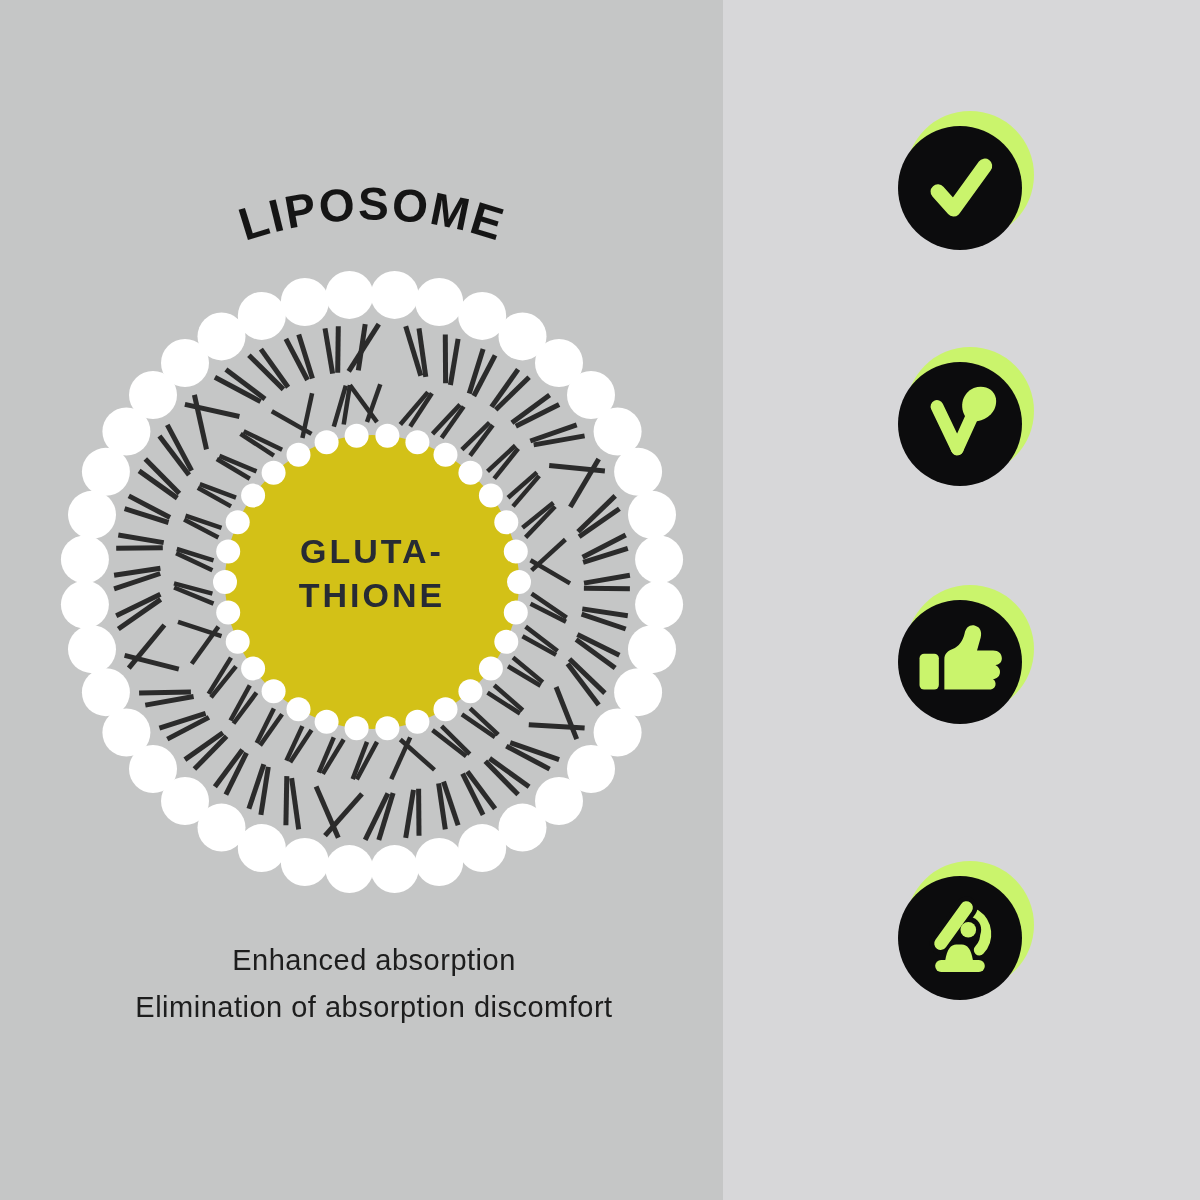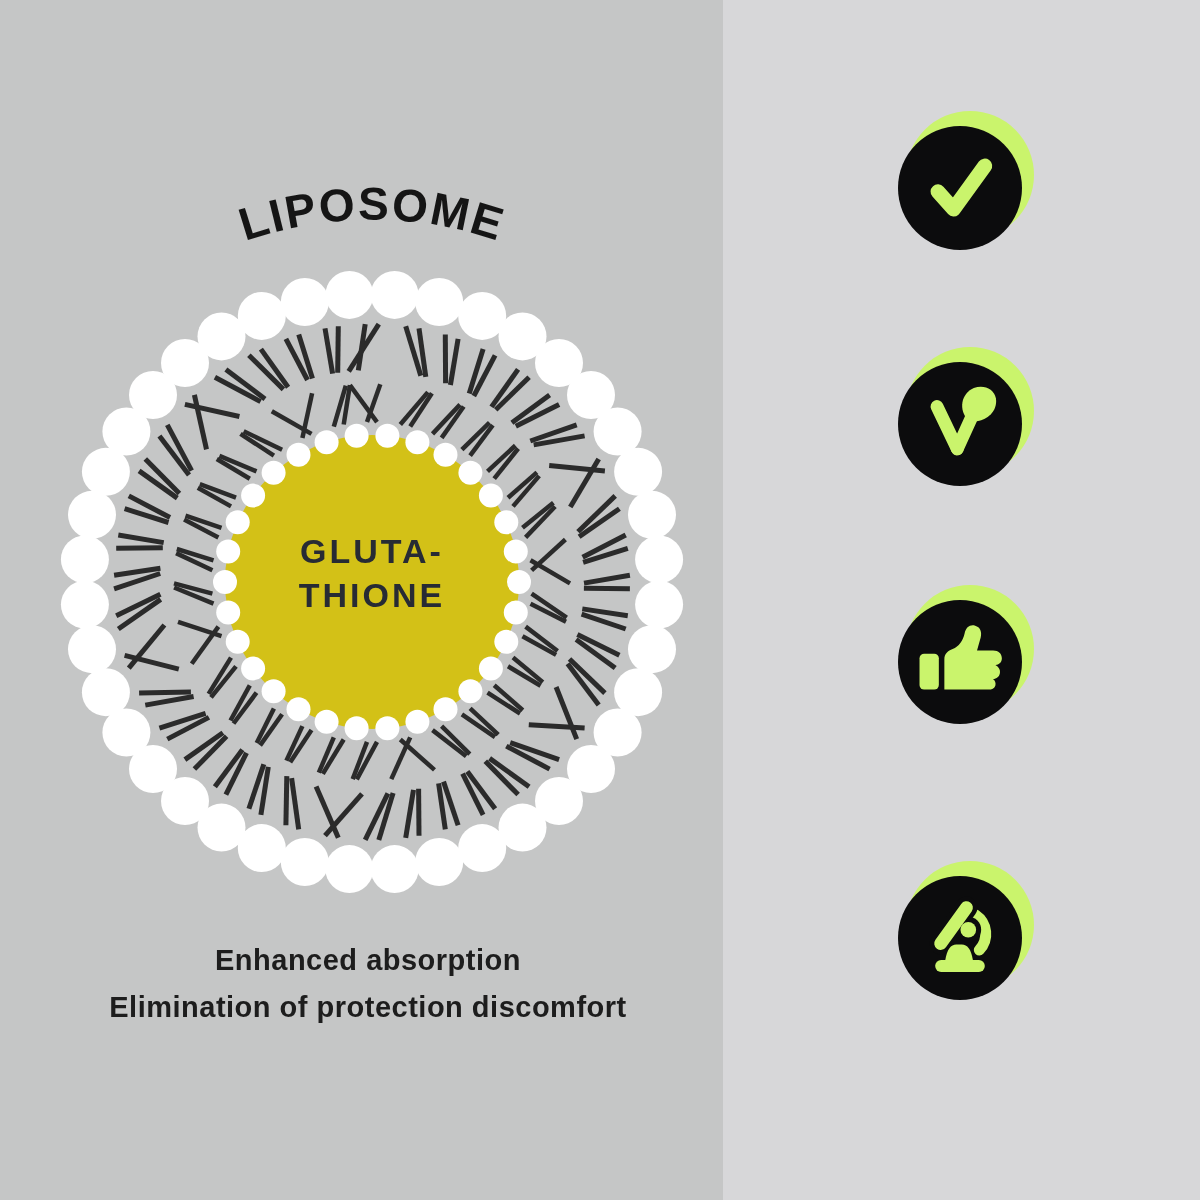--- a/index.html
+++ b/index.html
@@ -4,22 +4,22 @@
 <style>
   html,body{margin:0;padding:0;background:#9a9a9a;}
   .stage{
     position:relative;width:1200px;height:1200px;overflow:hidden;
     font-family:"Liberation Sans", sans-serif;
   }
   .panel-left{position:absolute;left:0;top:0;width:723px;height:1200px;}
   .panel-right{position:absolute;left:723px;top:0;width:477px;height:1200px;}
   .diagram-svg{position:absolute;left:0;top:0;}
   .benefits{
-    position:absolute;left:2px;top:937px;width:732px;
-    text-align:center;font-weight:bold;font-size:29px;line-height:46.5px;
+    position:absolute;left:8px;top:937px;width:732px;
+    text-align:center;font-weight:normal;font-size:29px;line-height:46.5px;
     letter-spacing:0.5px;
   }
   .benefits p{margin:0;}
   .badge-circle{
     position:absolute;width:124px;height:124px;border-radius:50%;
     display:flex;align-items:center;justify-content:center;
   }
   .badge-glow{
     position:absolute;width:128px;height:128px;border-radius:50%;
   }
@@ -259,21 +259,21 @@
           <circle cx="326.6" cy="442.2" r="12" fill="#ffffff"></circle>
           <circle cx="356.6" cy="435.8" r="12" fill="#ffffff"></circle>
         </g>
 
       <text id="core-line1" x="372" y="563" text-anchor="middle" font-size="34" font-weight="bold" letter-spacing="3" style="fill: rgb(39, 43, 52);">GLUTA-</text>
       <text id="core-line2" x="372" y="607" text-anchor="middle" font-size="34" font-weight="bold" letter-spacing="3" style="fill: rgb(39, 43, 52);">THIONE</text>
     </svg>
 
     <div class="benefits" id="benefits" style="color: rgb(29, 29, 29);">
       <p>Enhanced absorption</p>
-      <p>Elimination of protection discomfort</p>
+      <p>Elimination of absorption discomfort</p>
     </div>
   </div>
 
   <div class="panel-right" id="panel-right" style="background: rgb(215, 215, 217);">
 
     <span class="badge-glow glow" style="left: 183px; top: 111px; background: rgb(202, 244, 108);"></span>
     <div class="badge-circle bg-dark" style="left: 175px; top: 126px; background: rgb(12, 12, 13);">
       <svg width="92" height="92" viewBox="-50 -50 100 100">
         <path d="M -24 4 L -7 23 L 27 -24" fill="none" class="stroke-green" stroke-width="16" stroke-linecap="round" stroke-linejoin="round" stroke="#caf46c"></path>
       </svg>

